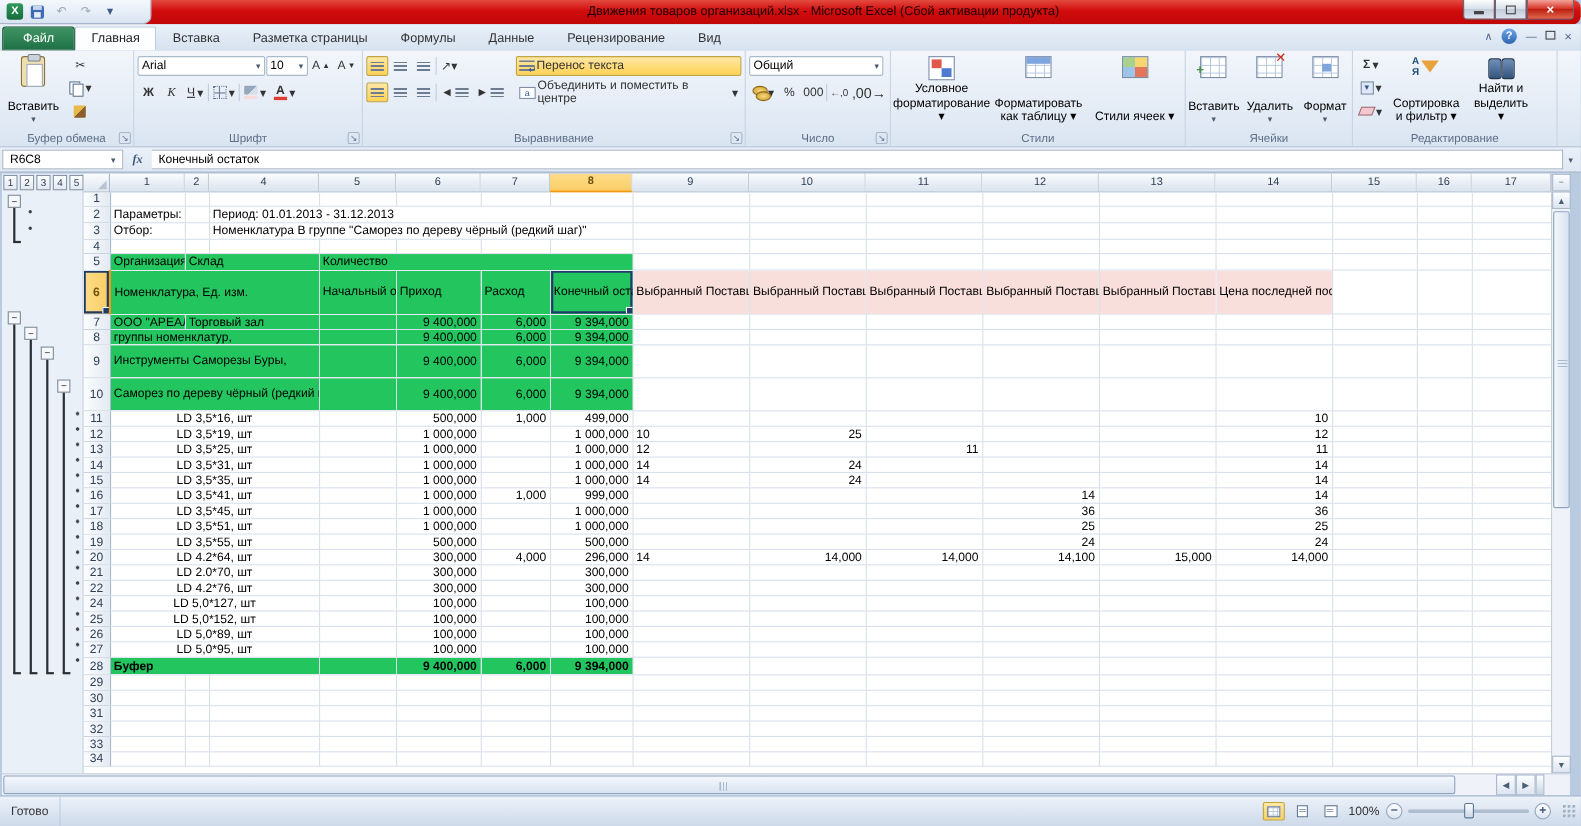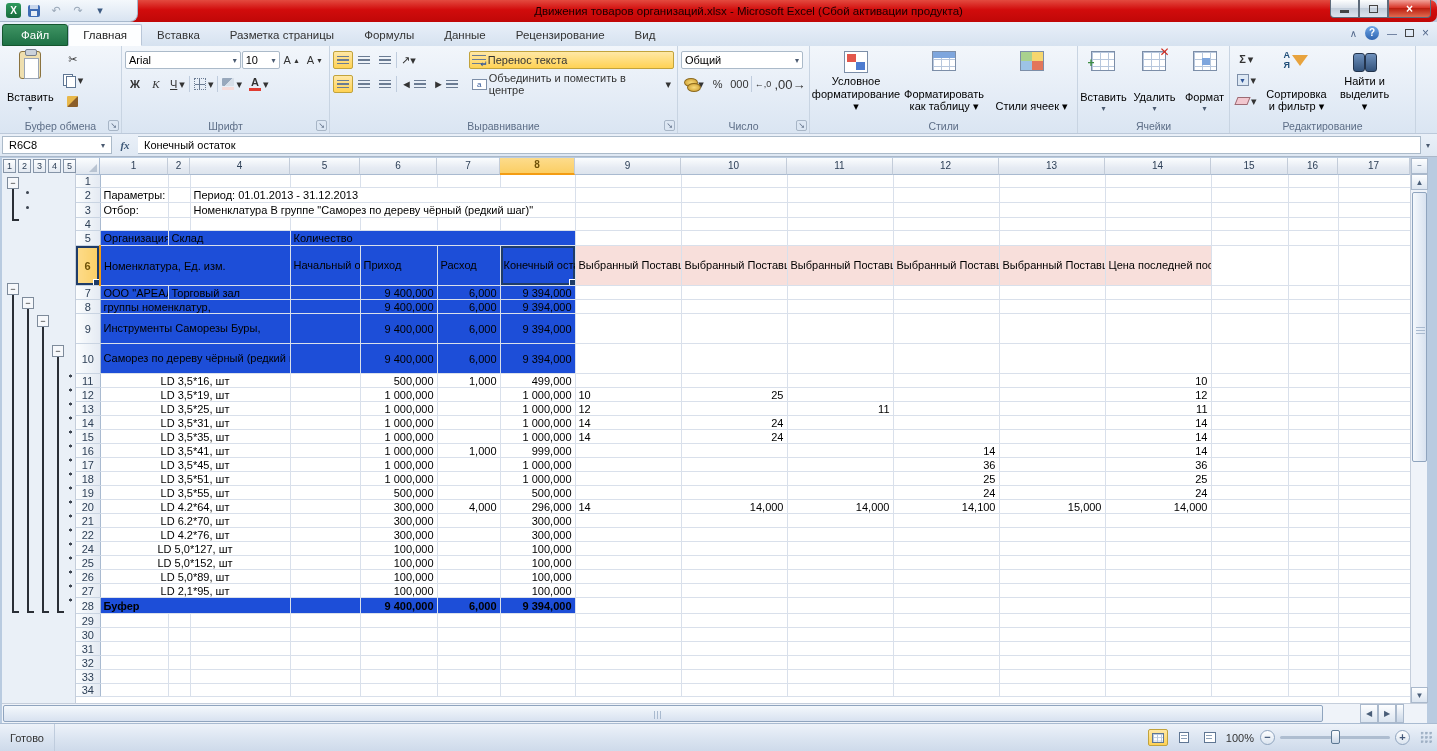--- a/index.html
+++ b/index.html
@@ -140,21 +140,21 @@
   .ch{height:17px;background:linear-gradient(#FBFDFE,#E6EBF3 60%,#DDE4ED);border-right:1px solid #C3CCD9;
     border-bottom:1px solid #A9BAD0;font-size:10px;color:#2E4057;text-align:center;line-height:16px;}
   .ch.sel{background:linear-gradient(#FDDC8C,#FBCE64);border-bottom:2px solid #F39C12;color:#6F5208;font-weight:bold;line-height:14px;}
   .tblwrap{position:absolute;left:74px;top:17px;width:1334px;height:528px;overflow:hidden;}
   table.grid{table-layout:fixed;border-collapse:collapse;width:1334px;background:#fff;}
   table.grid td{border-right:1px solid #D9E0EB;border-bottom:1px solid #D9E0EB;font-size:11px;
     padding:0 3px;white-space:nowrap;overflow:hidden;vertical-align:middle;position:relative;}
   td.rh{background:linear-gradient(90deg,#FBFDFE,#E4EAF2);border-right:1px solid #A9BAD0 !important;
     border-bottom:1px solid #C9D4E2 !important;font-size:10px;color:#2E4057;text-align:center;padding:0;}
   td.rh.sel{background:linear-gradient(90deg,#FDDC8C,#FBCE64);border-right:2px solid #F39C12 !important;color:#6F5208;font-weight:bold;}
-  td.y{background:#1d4ed8;border-color:#C9BF9B;}
+  td.y{background:#22c55e;border-color:#C9BF9B;}
   td.w{border-color:#CCD3DE;}
   td.p{background:#F8DFDB;border-color:#DBBFBB;text-align:center;font-size:10.5px;
     white-space:normal;line-height:1.3;padding:2px 4px;}
   td.n{text-align:right;padding-right:4px;}
   td.ln{text-align:left;}
   td.lbl{text-align:left;}
   td.b{font-weight:bold;}
   td.top{vertical-align:top;padding-top:1px;}
   td.hw{white-space:normal;line-height:1.25;vertical-align:top;padding-top:1px;}
   td.sm{font-size:10px;}
@@ -853,21 +853,21 @@
             <td colspan="1" class="cell n">14,000</td>
             <td colspan="1" class="cell n">14,100</td>
             <td colspan="1" class="cell n">15,000</td>
             <td colspan="1" class="cell n">14,000</td>
             <td class="cell"></td>
             <td class="cell"></td>
             <td class="cell"></td>
           </tr>
           <tr style="height: 14px;">
             <td class="rh">21</td>
-            <td colspan="3" class="cell w nm">LD 6.2*70, шт</td>
+            <td colspan="3" class="cell w nm">LD 2.0*70, шт</td>
             <td colspan="1" class="cell w"></td>
             <td colspan="1" class="cell w n">300,000</td>
             <td colspan="1" class="cell w"></td>
             <td colspan="1" class="cell w n">300,000</td>
             <td class="cell"></td>
             <td class="cell"></td>
             <td class="cell"></td>
             <td class="cell"></td>
             <td class="cell"></td>
             <td class="cell"></td>
@@ -938,21 +938,21 @@
             <td class="cell"></td>
             <td class="cell"></td>
             <td class="cell"></td>
             <td class="cell"></td>
             <td class="cell"></td>
             <td class="cell"></td>
             <td class="cell"></td>
           </tr>
           <tr style="height: 14px;">
             <td class="rh">27</td>
-            <td colspan="3" class="cell w nm">LD 2,1*95, шт</td>
+            <td colspan="3" class="cell w nm">LD 5,0*95, шт</td>
             <td colspan="1" class="cell w"></td>
             <td colspan="1" class="cell w n">100,000</td>
             <td colspan="1" class="cell w"></td>
             <td colspan="1" class="cell w n">100,000</td>
             <td class="cell"></td>
             <td class="cell"></td>
             <td class="cell"></td>
             <td class="cell"></td>
             <td class="cell"></td>
             <td class="cell"></td>

